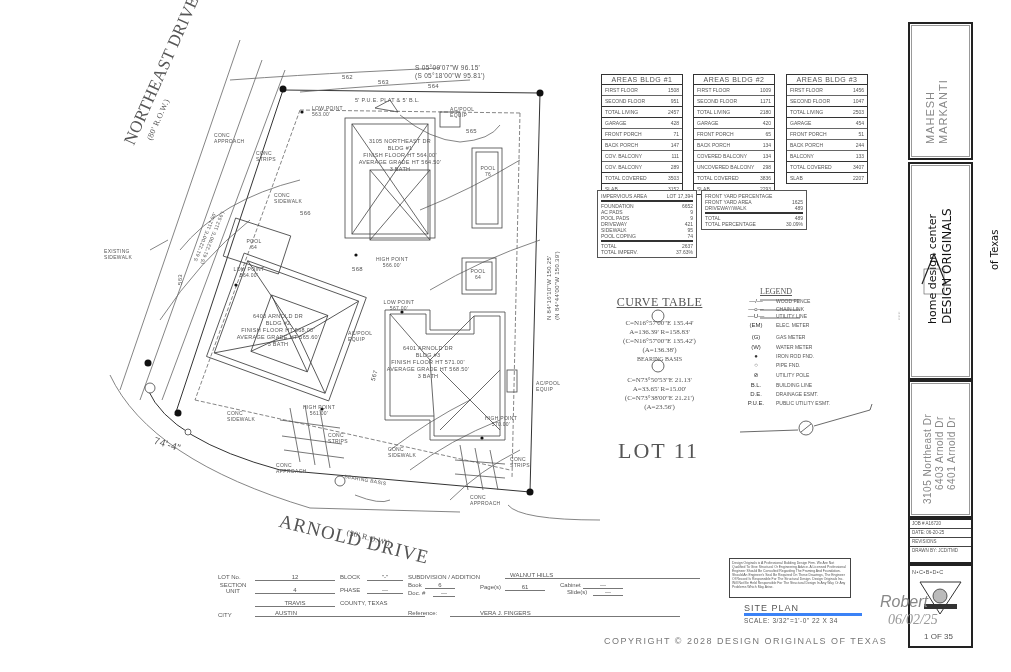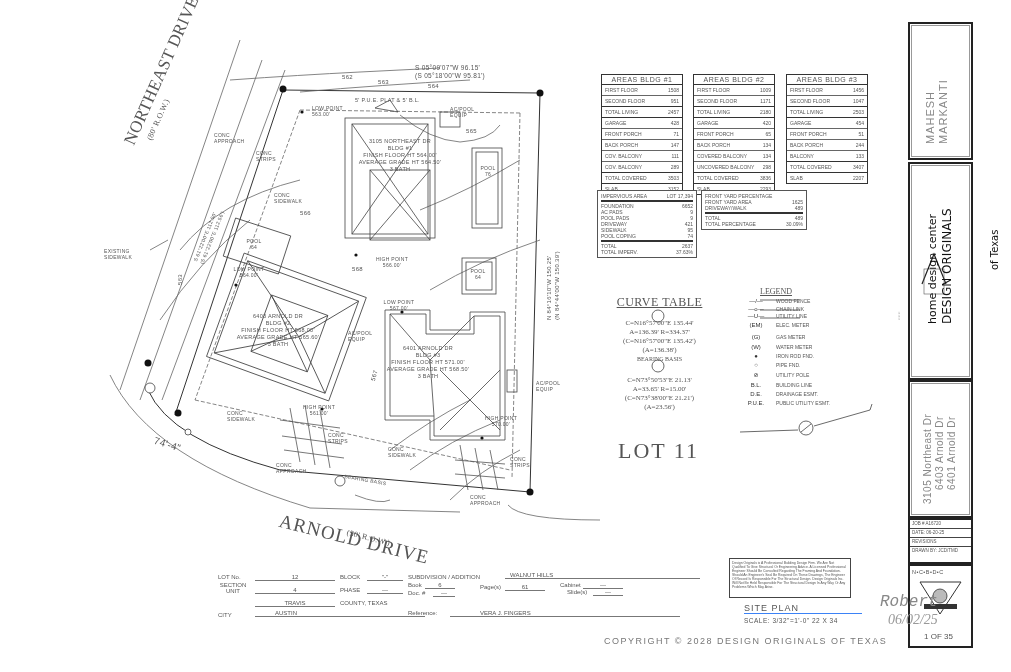--- a/index.html
+++ b/index.html
@@ -402,21 +402,21 @@
   <div class="r">
       <span>TOTAL PERCENTAGE</span>
       <span>30.09%</span>
     </div>
 </div>
 
 <div class="abs" style="left:612px;top:298px;width:95px;font-family:'Liberation Serif',serif;font-size:7px;color:#555;text-align:center;line-height:9px;">
   <div style="font-size:12px;text-decoration:underline;letter-spacing:0.5px;">CURVE TABLE</div>
   <div style="height:12px;"><span style="visibility:hidden">1</span></div>
   <div>C=N16°57'00"E 135.44'</div>
-  <div>A=136.39'  R=334.37'</div>
+  <div>A=136.39'  R=158.83'</div>
   <div>(C=N16°57'00"E 135.42')</div>
   <div>(A=136.38')</div>
   <div style="font-size:6px;">BEARING BASIS</div>
   <div style="height:12px;"><span style="visibility:hidden">2</span></div>
   <div>C=N73°50'53"E 21.13'</div>
   <div>A=33.65'  R=15.00'</div>
   <div>(C=N73°38'00"E 21.21')</div>
   <div>(A=23.56')</div>
 </div>
 
@@ -501,21 +501,21 @@
   <span class="abs" style="left:125px;top:28px">COUNTY, TEXAS</span>
 
   <span class="abs" style="left:3px;top:40px">CITY</span>
   <span class="abs" style="left:40px;top:38px;width:150px;border-bottom:1px solid #777;padding-left:20px">AUSTIN</span>
   <span class="abs" style="left:193px;top:38px">Reference:</span>
   <span class="abs" style="left:235px;top:38px;width:200px;border-bottom:1px solid #777;padding-left:30px">VERA J. FINGERS</span>
 </div>
 
 <div class="abs" style="left:729px;top:558px;width:116px;height:34px;border:1px solid #444;font-size:3.4px;line-height:4px;color:#555;padding:2px;overflow:hidden;">Design Originals is A Professional Building Design Firm. We Are Not Qualified To Give Structural Or Engineering Advice. A Licensed Professional Engineer Should Be Consulted Regarding The Framing And Foundation. Should An Engineer's Seal Be Required On These Drawings, The Engineer Of Record Is Responsible For The Structural Design. Design Originals Inc. Will Not Be Held Responsible For The Structural Design In Any Way Or Any Problems Which May Arise.</div>
 
-<div class="abs" style="left:744px;top:603px;font-size:9px;color:#555;letter-spacing:1px;border-bottom:1px solid #3b82f6;width:118px;">SITE PLAN</div>
+<div class="abs" style="left:744px;top:603px;font-size:9px;color:#555;letter-spacing:1px;border-bottom:3px solid #3b82f6;width:118px;">SITE PLAN</div>
 <div class="abs" style="left:744px;top:617px;font-size:6.5px;color:#555;letter-spacing:0.5px;">SCALE: 3/32"=1'-0" 22 X 34</div>
 
 <div class="abs" style="left:604px;top:636px;font-size:9px;color:#777;letter-spacing:1.5px;">COPYRIGHT © 2028 DESIGN ORIGINALS OF TEXAS</div>
 
 <div class="tb-box" style="left:908px;top:22px;width:61px;height:134px;">
   <div class="vert" style="left:14px;top:120px;transform:rotate(-90deg);font-size:11px;color:#888;line-height:13px;letter-spacing:1px;">
     <div>MAHESH</div>
     <div>MARKANTI</div>
   </div>
 </div>
@@ -549,16 +549,16 @@
 
 <div class="tb-box" style="left:908px;top:564px;width:61px;height:80px;outline:none;">
   <div class="abs" style="left:2px;top:3px;font-size:5.5px;color:#555;letter-spacing:0.5px;">N•C•B•D•C</div>
   <svg class="abs" style="left:8px;top:12px" width="45" height="40">
     <path d="M2 4 L43 4 L22 36 Z" stroke="#333" fill="none" stroke-width="1"></path>
     <circle cx="22" cy="18" r="7" stroke="#333" fill="#bbb" stroke-width="0.8"></circle>
     <rect x="6" y="26" width="33" height="5" fill="#333"></rect>
   </svg>
   <div class="abs" style="left:14px;top:66px;font-size:8px;color:#555;">1 OF 35</div>
 </div>
-<div class="abs" style="left:880px;top:593px;font-family:Liberation Mono, monospace;font-style:italic;font-size:16px;color:#888;">Robert</div>
+<div class="abs" style="left:880px;top:593px;font-family:Liberation Sans, sans-serif;font-style:italic;font-size:16px;color:#888;">Robert</div>
 <div class="abs" style="left:888px;top:612px;font-family:'Liberation Serif',serif;font-style:italic;font-size:14px;color:#999;">06/02/25</div>
 
 <div class="vert" style="left:897px;top:320px;transform:rotate(-90deg);font-size:3px;color:#777;">▭▭▭</div>
 
 </body></html>

